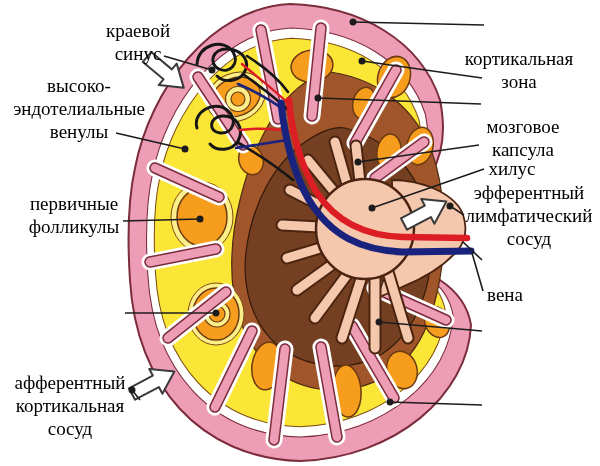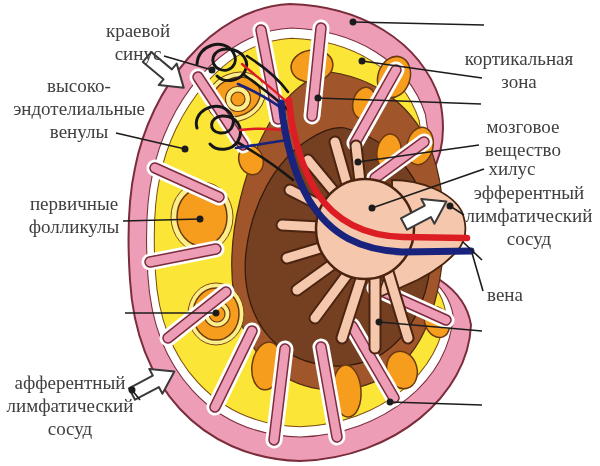--- a/index.html
+++ b/index.html
@@ -1,20 +1,20 @@
 <!DOCTYPE html>
 <html><head>
 <meta charset="utf-8">
 <style>
   html,body{margin:0;padding:0;background:#fff;}
   .stage{position:relative;width:600px;height:466px;background:#ffffff;overflow:hidden;
          font-family:"Liberation Serif","DejaVu Serif",serif;}
   .stage svg{position:absolute;left:0;top:0;}
   .lbl{position:absolute;transform:translateX(-50%);white-space:pre-line;text-align:center;
-       font-size:19px;line-height:23px;color:#404040;}
+       font-size:19px;line-height:23px;color:#000000;}
 </style>
 </head>
 <body>
 
 <div class="stage">
 
   <svg width="600" height="466" viewBox="0 0 600 466">
 
     <g stroke="#7b2d3b" stroke-width="1.8" fill="#ee9db6">
       <ellipse cx="193" cy="86" rx="18" ry="11" transform="rotate(42 193 86)"></ellipse>
@@ -161,24 +161,24 @@
   </svg>
 
   <div class="lbl" style="left:138px;top:19px">краевой
 синус</div>
   <div class="lbl" style="left:74px;top:192px">первичные
 фолликулы</div>
   <div class="lbl" style="left:79px;top:74px">высоко-
 эндотелиальные
 венулы</div>
   <div class="lbl" style="left:70px;top:371px">афферентный
-лимфатический
+кортикальная
 сосуд</div>
   <div class="lbl" style="left:519px;top:47px">кортикальная
 зона</div>
   <div class="lbl" style="left:523px;top:115px">мозговое
-вещество</div>
+капсула</div>
   <div class="lbl" style="left:512px;top:157px">хилус</div>
   <div class="lbl" style="left:529px;top:181px">эфферентный
 лимфатический
 сосуд</div>
   <div class="lbl" style="left:505px;top:283px">вена</div>
 </div>
 
 </body></html>

